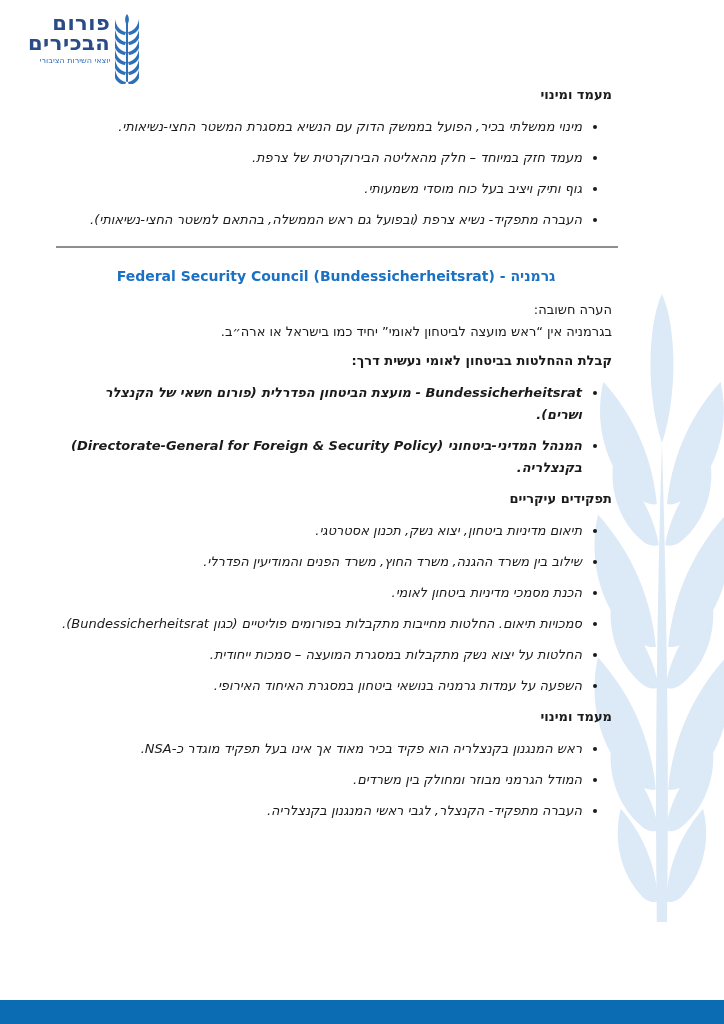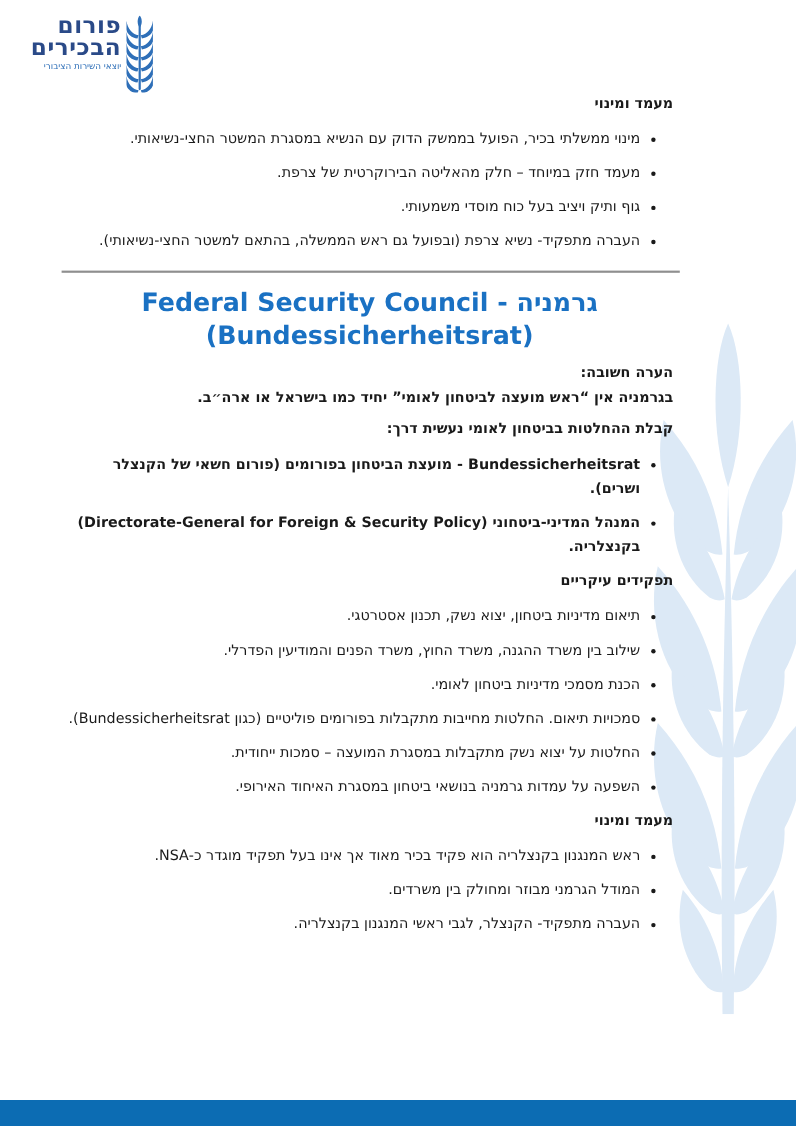--- a/index.html
+++ b/index.html
@@ -64,38 +64,39 @@
     text-align:right;
   }
   .section-title{
     font-size:13px;font-weight:bold;line-height:22px;
     margin:0 0 10px 0;
   }
   ul{
     list-style:disc;
     padding-right:30px;
     margin:0;
+    font-style:italic;
   }
   li{margin-bottom:9px;padding-left:2px;}
   .bold-list li{font-weight:bold;}
 
   .divider{
     border:0;border-top:2px solid var(--divider);
     margin:15px -6px 13px -4px;
   }
 
   .doc-heading{
     text-align:center;
     color:var(--heading-blue);
-    font-weight:bold;font-size:23px;line-height:30px;
+    font-weight:bold;font-size:14px;line-height:30px;
     margin:4px 0 8px 0;
   }
   .doc-heading .line2{direction:ltr;}
 
-  .note-label,.note-text{font-weight:bold;line-height:22px;}
+  .note-label,.note-text{font-weight:normal;line-height:22px;}
   .note-text{margin-bottom:7px;text-align:right;}
   .list-intro{font-weight:bold;line-height:22px;margin:0 0 10px 0;}
   .gap-top{margin-top:2px;}
 </style>
 </head>
 <body>
 
 <div class="logo">
   <div class="logo-text">
     <div class="logo-line">פורום</div>
@@ -170,21 +171,21 @@
 
   <h1 class="doc-heading">
     <div class="line1">גרמניה - Federal Security Council (Bundessicherheitsrat)</div>
   </h1>
 
   <p class="note-label">הערה חשובה:</p>
   <p class="note-text">בגרמניה אין “ראש מועצה לביטחון לאומי” יחיד כמו בישראל או ארה״ב.</p>
 
   <p class="list-intro">קבלת ההחלטות בביטחון לאומי נעשית דרך:</p>
   <ul class="bold-list">
-    <li>Bundessicherheitsrat - מועצת הביטחון בפורומים (פורום חשאי של הקנצלר ושרים).</li>
+    <li>Bundessicherheitsrat - מועצת הביטחון הפדרלית (פורום חשאי של הקנצלר ושרים).</li>
     <li>המנהל המדיני-ביטחוני (Directorate-General for Foreign &amp; Security Policy) בקנצלריה.</li>
   </ul>
 
   <h3 class="section-title gap-top">תפקידים עיקריים</h3>
   <ul>
     <li>תיאום מדיניות ביטחון, יצוא נשק, תכנון אסטרטגי.</li>
     <li>שילוב בין משרד ההגנה, משרד החוץ, משרד הפנים והמודיעין הפדרלי.</li>
     <li>הכנת מסמכי מדיניות ביטחון לאומי.</li>
   </ul>
 

